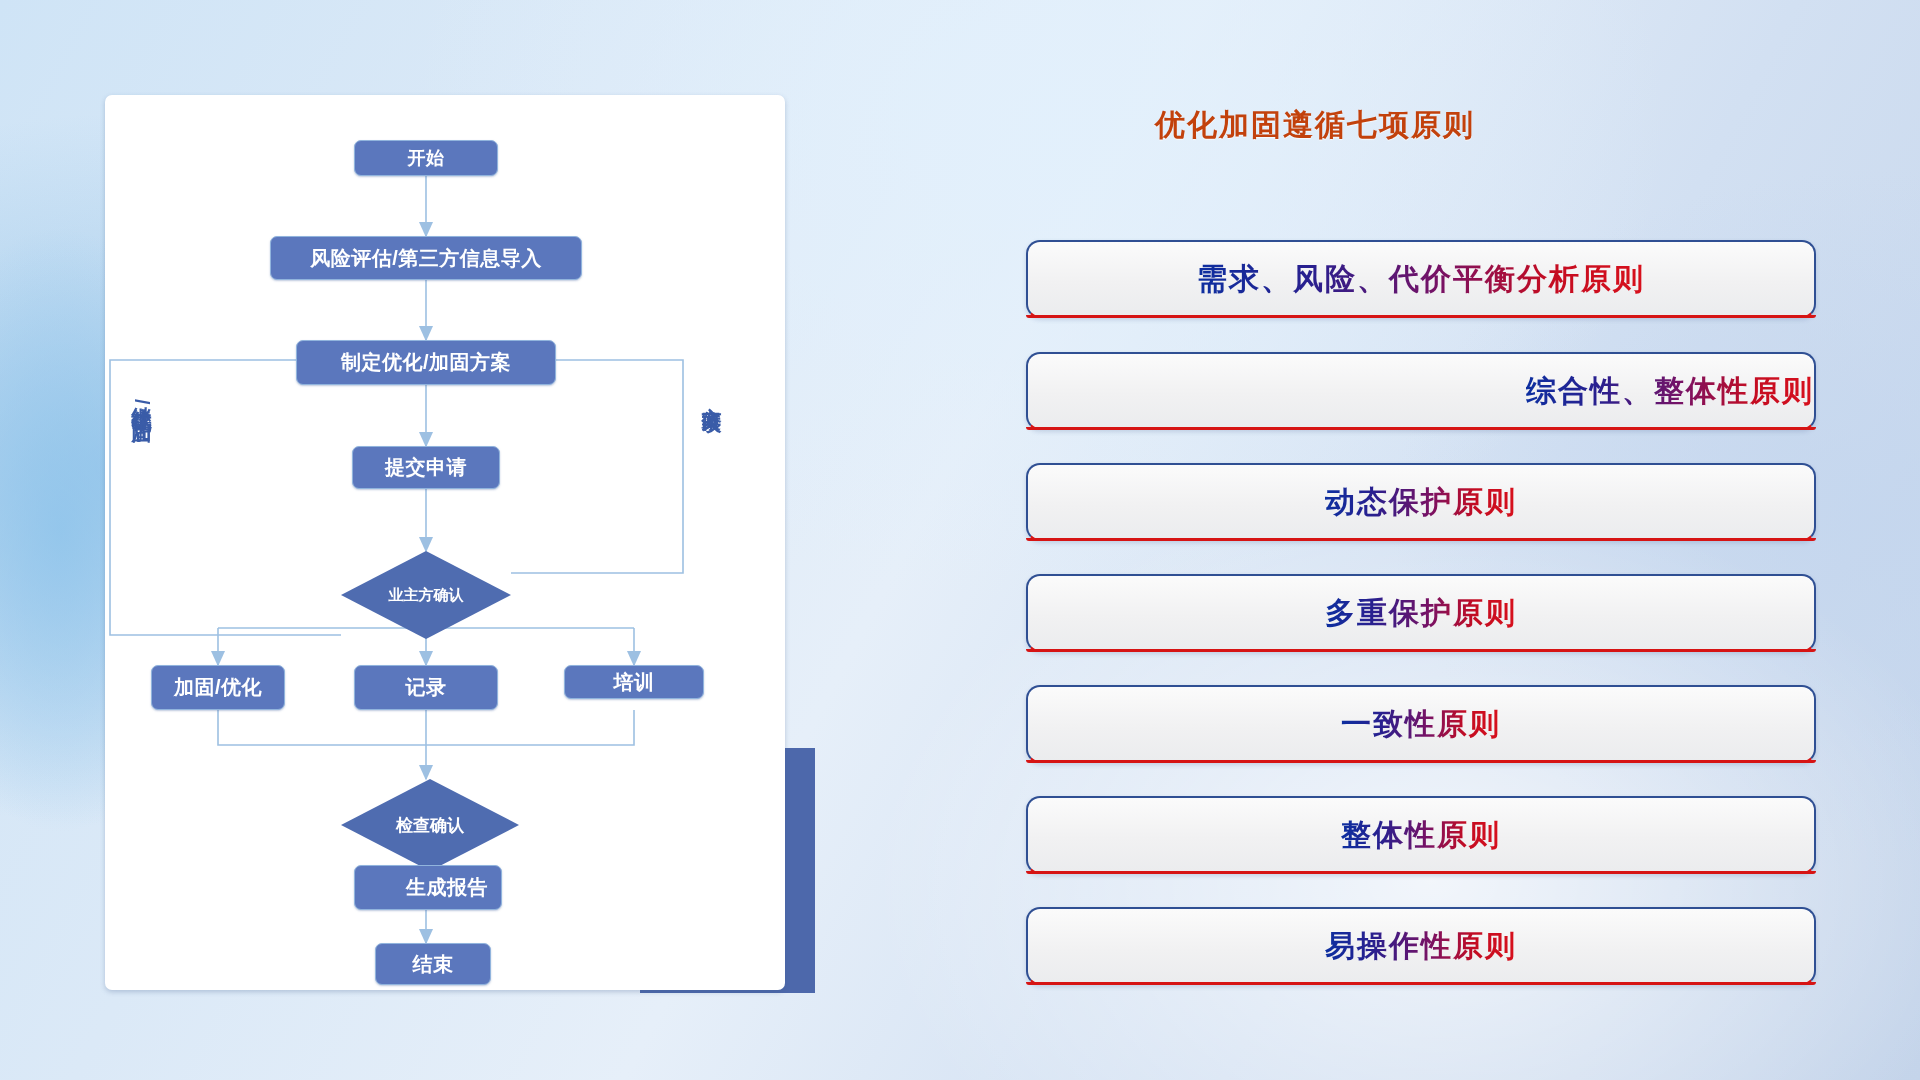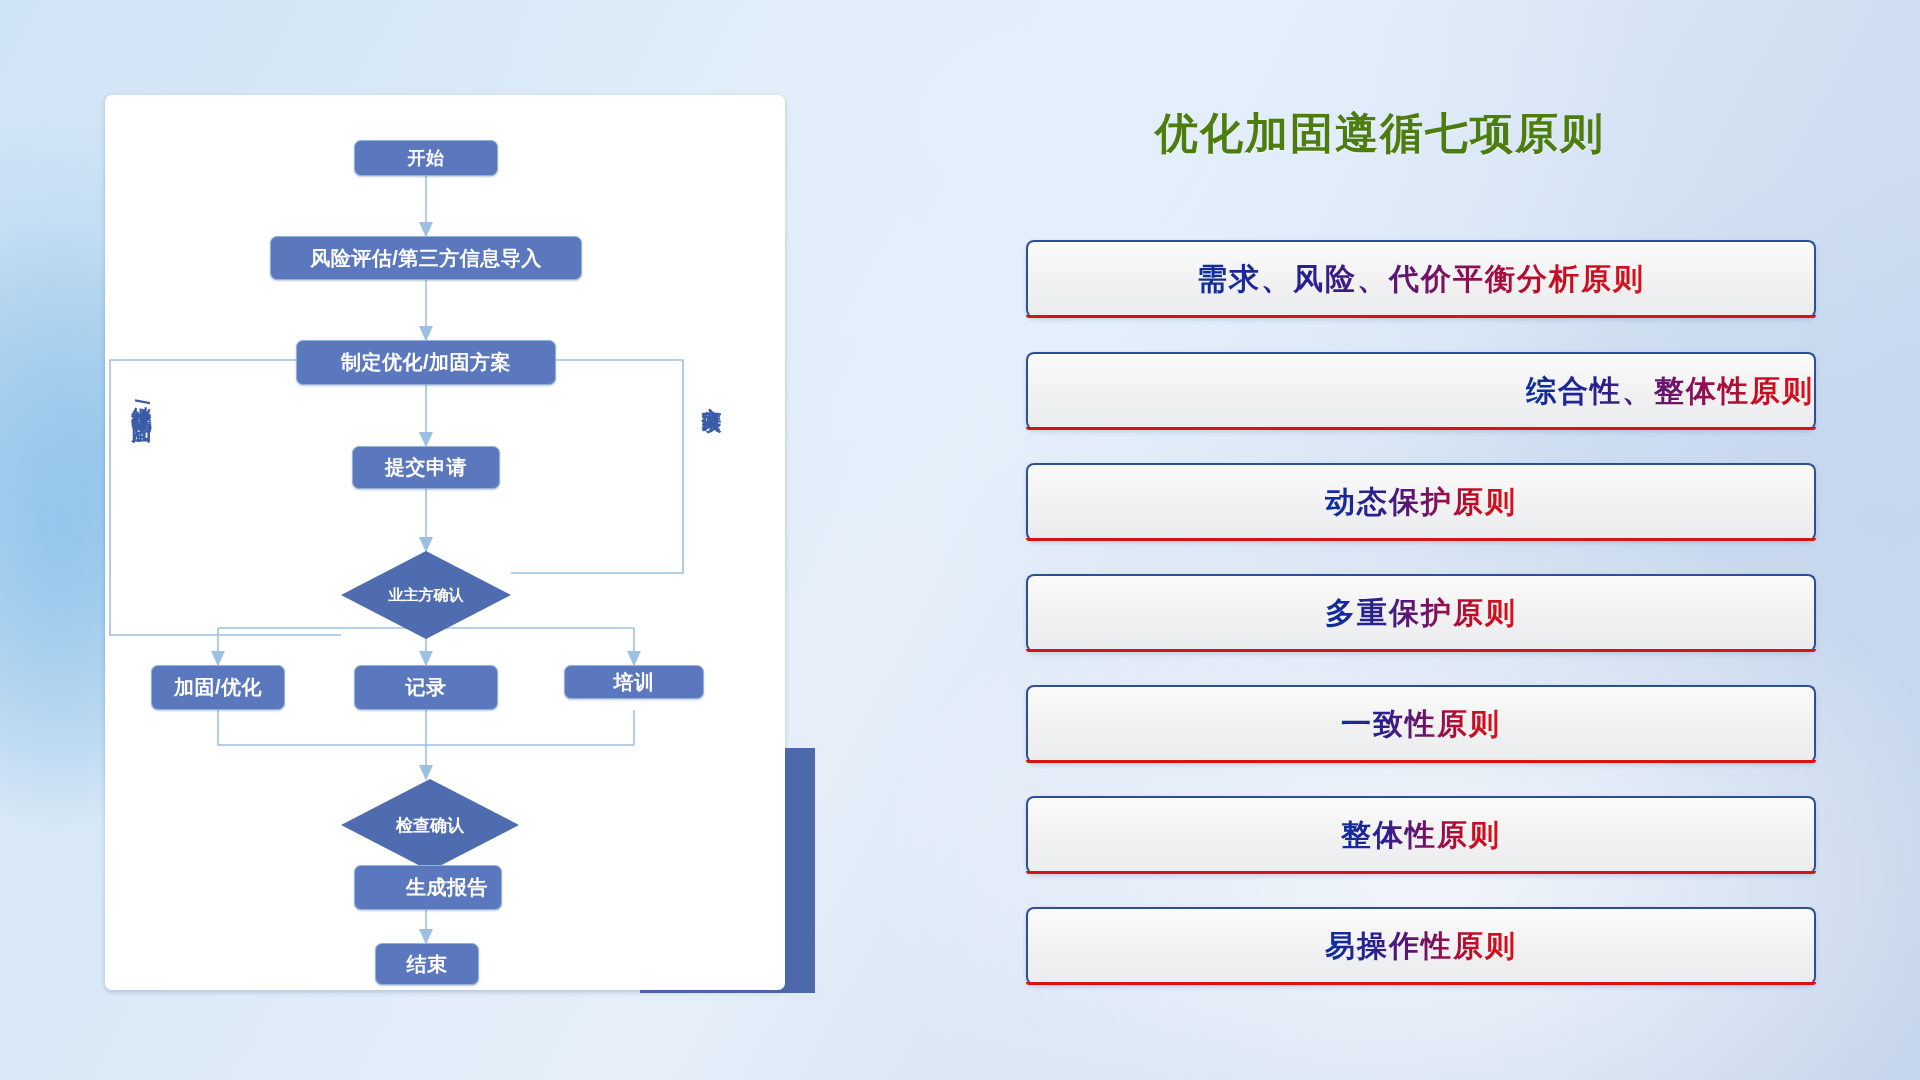--- a/index.html
+++ b/index.html
@@ -63,29 +63,29 @@
     writing-mode:vertical-rl;
     color:#3a5ca8;
     font-weight:bold;
     letter-spacing:2px;
     white-space:nowrap;
   }
 
   
   #panel-title{
     position:absolute;left:1155px;top:105px;
-    font-size:43px;font-weight:bold;letter-spacing:2px;
-    color:#4d7c0f;
+    font-size:30px;font-weight:bold;letter-spacing:2px;
+    color:#c2410c;
     text-shadow:0 1px 1px rgba(255,255,255,.75);
     white-space:nowrap;
   }
   .principle{
     position:absolute;left:1026px;width:790px;height:78px;
     background:linear-gradient(180deg,#fbfbfb 0%,#f1f1f2 55%,#ebecee 100%);
-    border-radius:8px;
+    border-radius:14px;
     border-top:2px solid #2f4f93;
     border-left:2px solid #2f4f93;
     border-right:2px solid #2f4f93;
     border-bottom:2px solid #d61414;
     box-shadow:0 2px 4px rgba(80,110,160,.22);
     display:flex;align-items:center;justify-content:center;
     box-sizing:border-box;
   }
   .principle::after{
     content:"";position:absolute;left:-2px;right:-2px;bottom:-2px;height:3px;
@@ -216,21 +216,21 @@
   </div>
 
   <div class="diamond" style="left:236px;top:684px;width:178px;height:92px;font-size:17px;">
     <span>检查确认</span>
   </div>
 
   <div class="node" style="left:249px;top:770px;width:148px;height:45px;font-size:20px;padding-left:38px;">
     <span>生成报告</span>
   </div>
 
-  <div class="node" style="left:270px;top:848px;width:104px;height:42px;font-size:20px;">
+  <div class="node" style="left:270px;top:848px;width:116px;height:42px;font-size:20px;">
     <span>结束</span>
   </div>
 
   <div class="vlabel" style="left:24px;top:296px;font-size:20px;">继续优化/加固</div>
 
   <div class="vlabel" style="left:594px;top:296px;font-size:20px;">方案修改</div>
 </div>
 
 <div id="panel-title">优化加固遵循七项原则</div>
 

